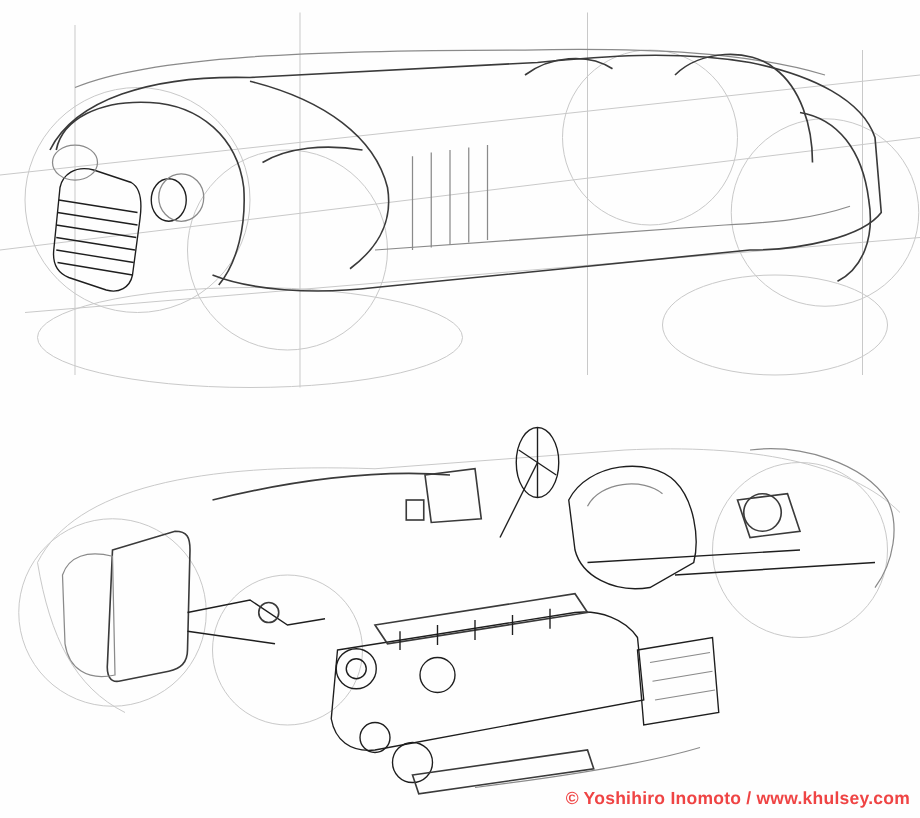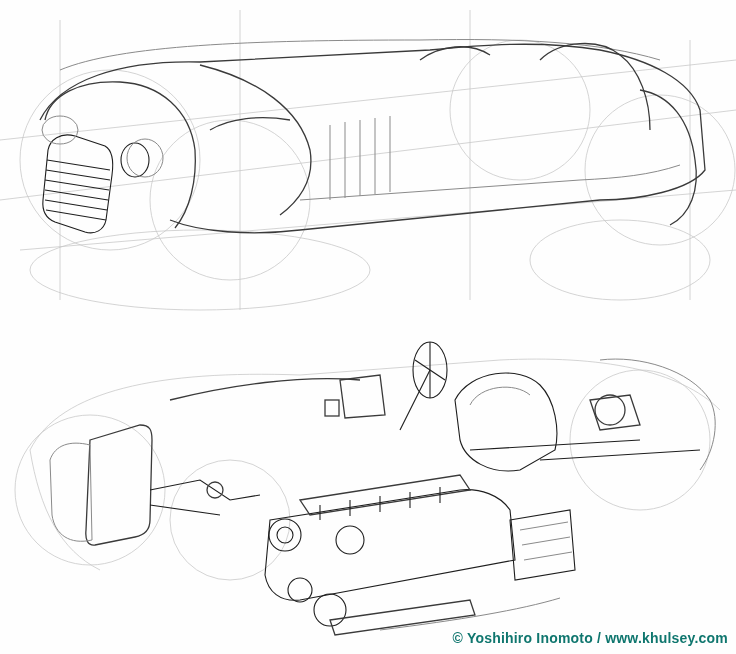--- a/index.html
+++ b/index.html
@@ -9,21 +9,21 @@
     .sketch svg { display: block; }
     .sketch-top { top: 0; height: 320px; }
     .sketch-bottom { top: 330px; height: 324px; }
     .faint { stroke: #c9c9c9; stroke-width: 0.8; fill: none; }
     .mid { stroke: #8a8a8a; stroke-width: 1; fill: none; }
     .dark { stroke: #3a3a3a; stroke-width: 1.3; fill: none; }
     .ink { stroke: #1e1e1e; stroke-width: 1.1; fill: none; }
     .credit {
       position: absolute; right: 8px; bottom: 8px;
       font-family: "Liberation Sans", sans-serif; font-size: 14px; font-weight: bold;
-      color: #0f766e; letter-spacing: 0.2px; white-space: nowrap;
+      color: #ef4444; letter-spacing: 0.2px; white-space: nowrap;
     }
   </style>
 </head>
 <body>
 
 <div class="canvas">
 
   <div class="sketch sketch-top">
     <svg width="736" height="320" viewBox="0 0 736 320">
 

